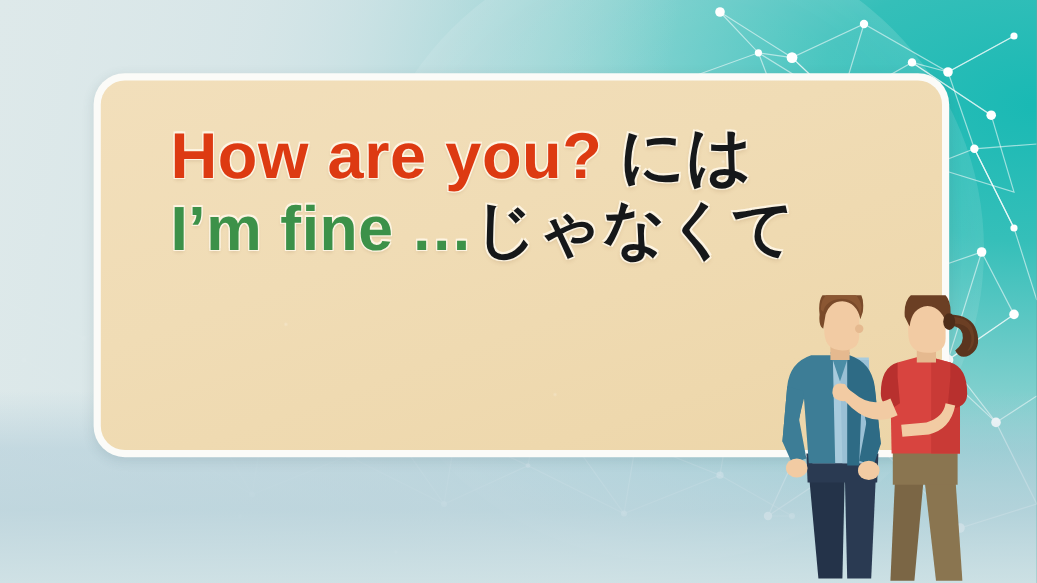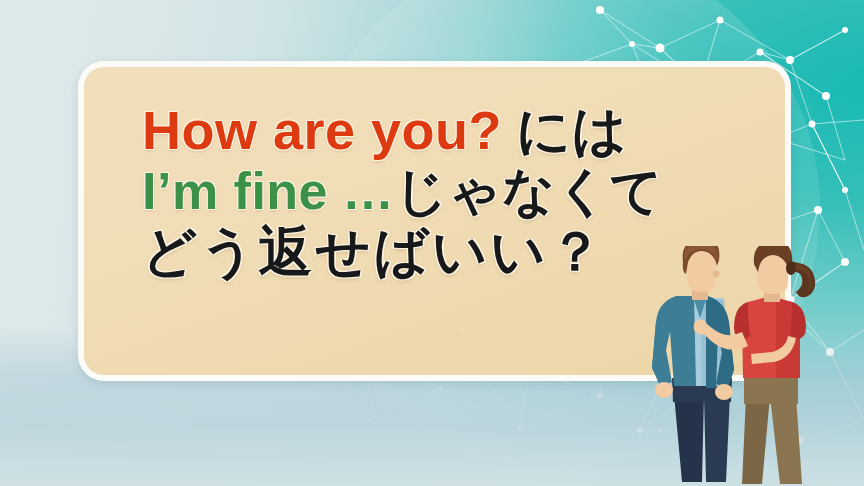--- a/index.html
+++ b/index.html
@@ -244,23 +244,20 @@
       <div class="headline">
 
         <div class="line line1">
           <span class="seg seg-red">How are you?</span><span class="seg-space"></span><span class="seg seg-black">には</span>
         </div>
 
         <div class="line line2">
           <span class="seg seg-green">I’m fine</span><span class="seg-space"></span><span class="seg seg-green">…</span><span class="seg seg-black">じゃなくて</span>
         </div>
 
-        <div class="line line3">
-          <span class="seg seg-black">どう返せばいい？</span>
-        </div>
 
       </div>
     </div>
   </div>
 
   <svg class="people" viewBox="0 0 200 240">
 
     <g>
 
       <path d="M44 148 L74 148 L72 236 L52 236 Z" fill="#243349"></path>

